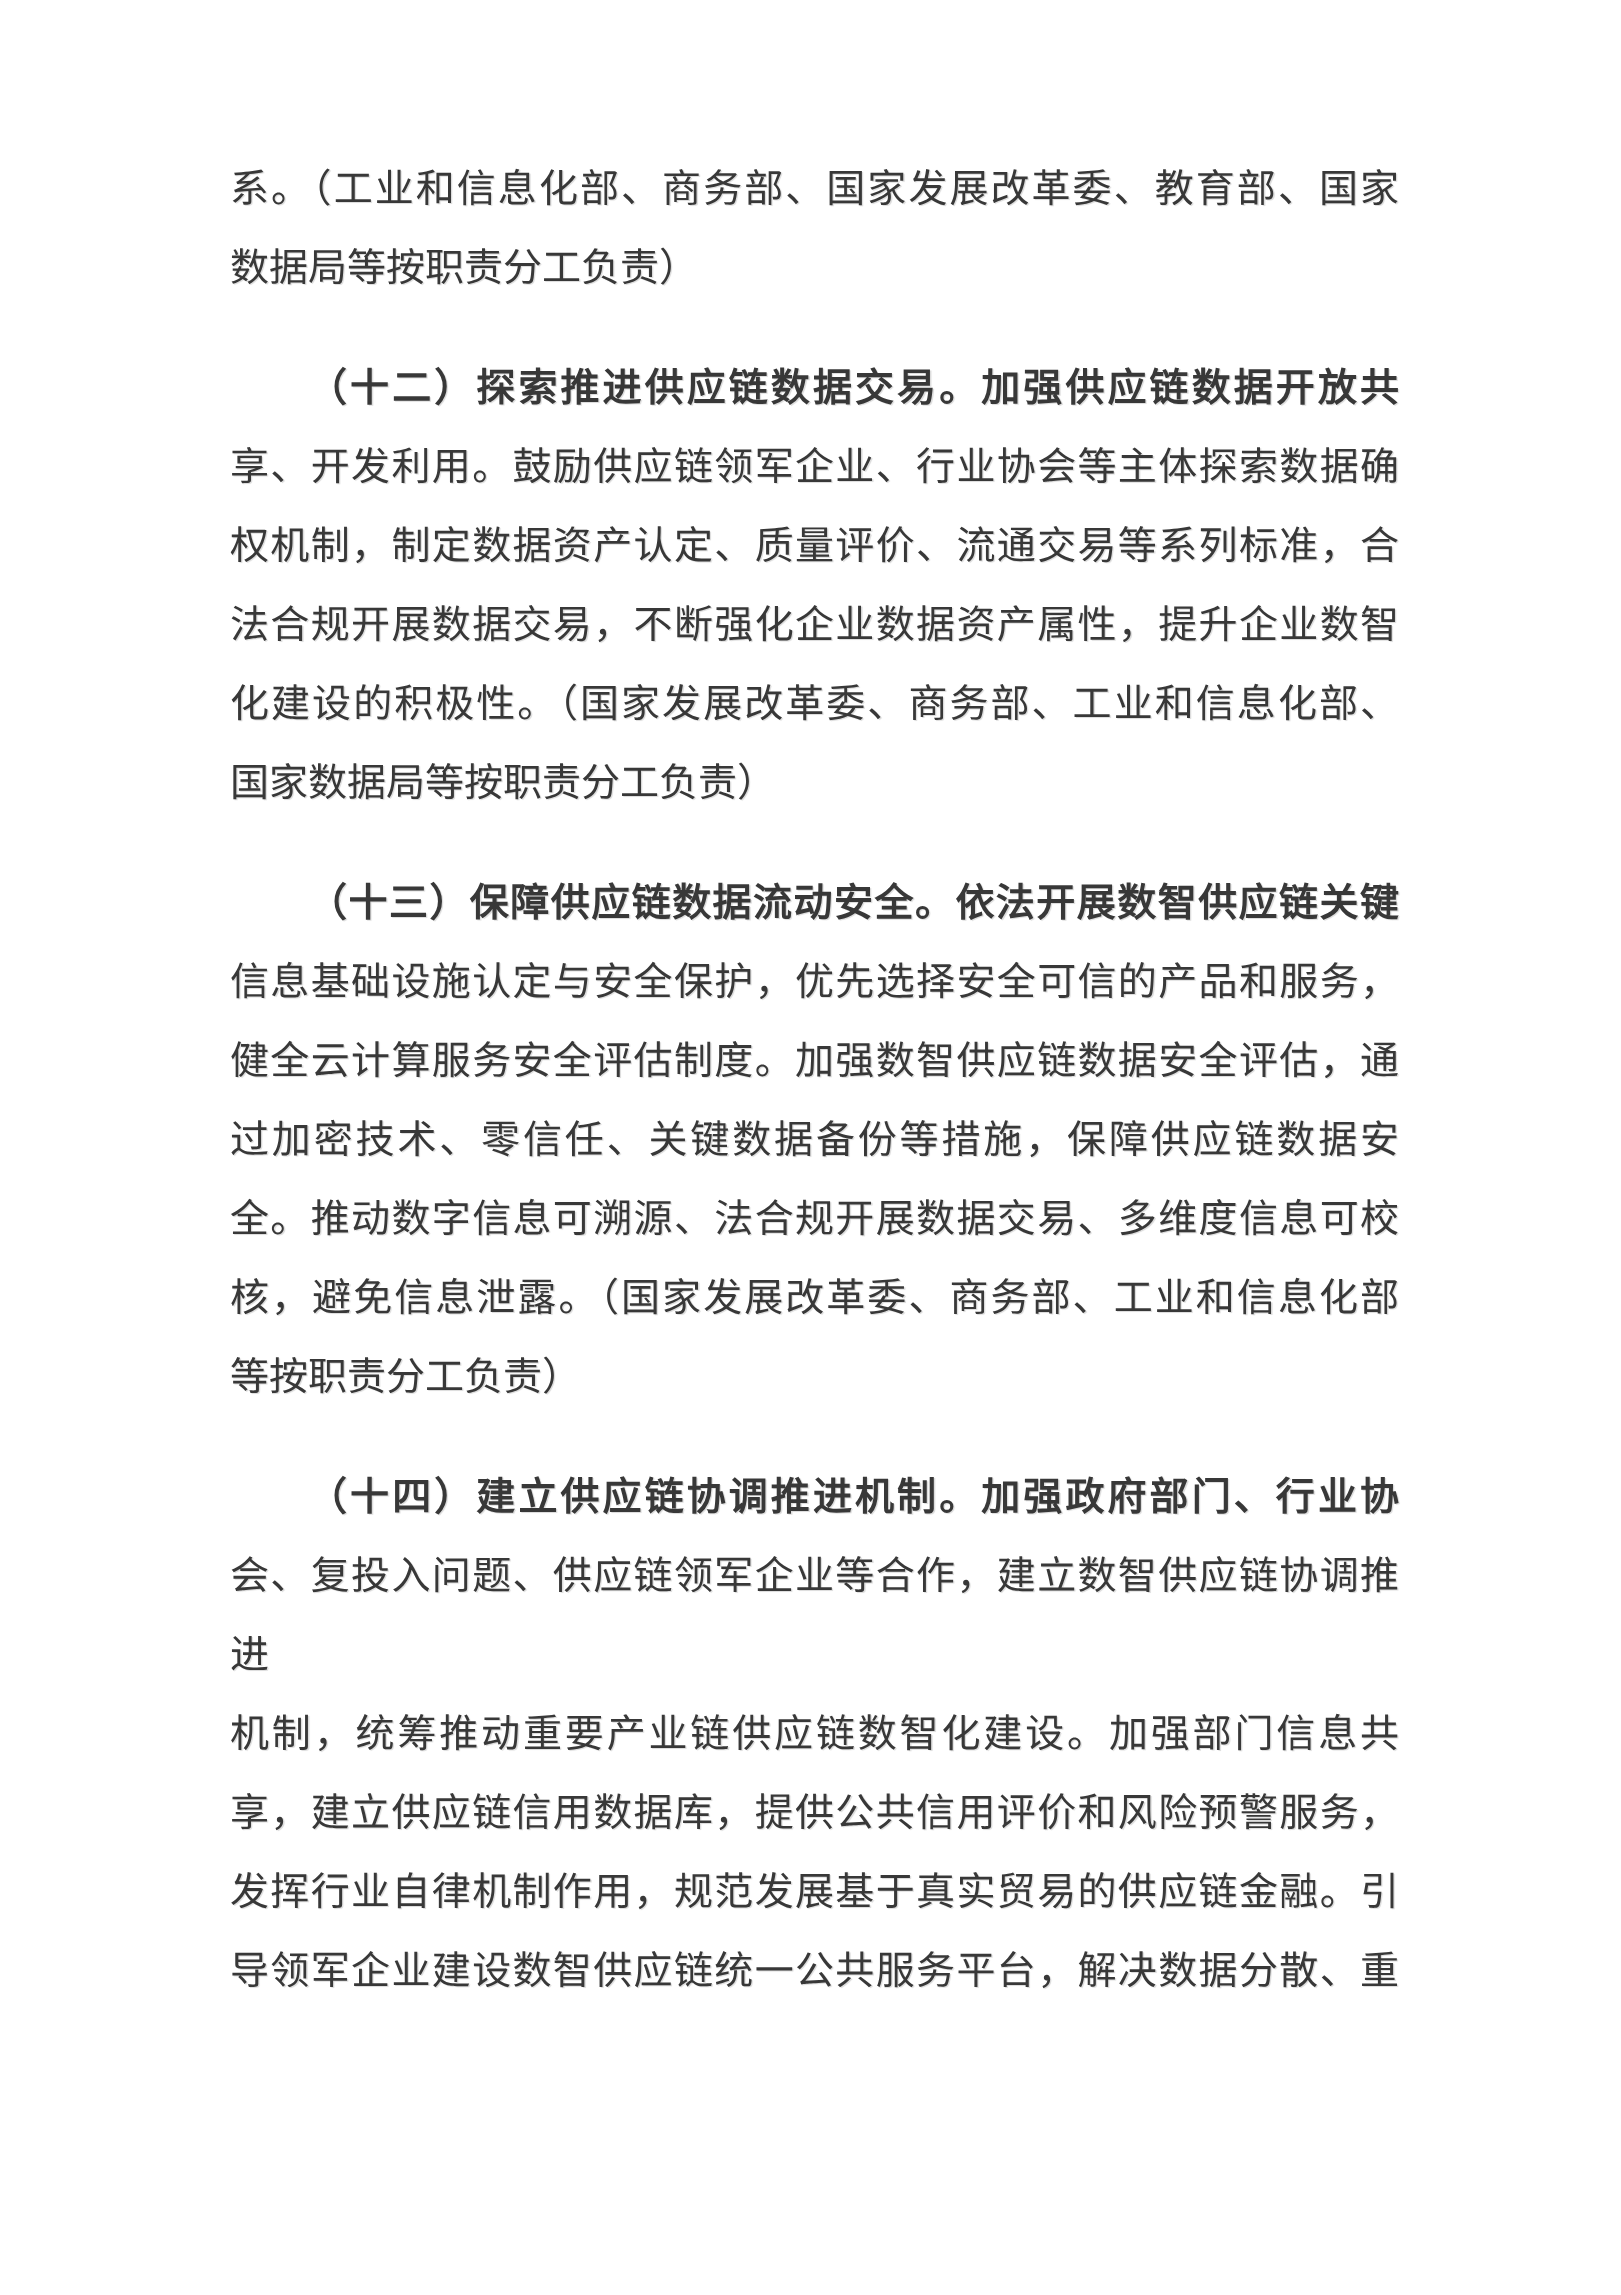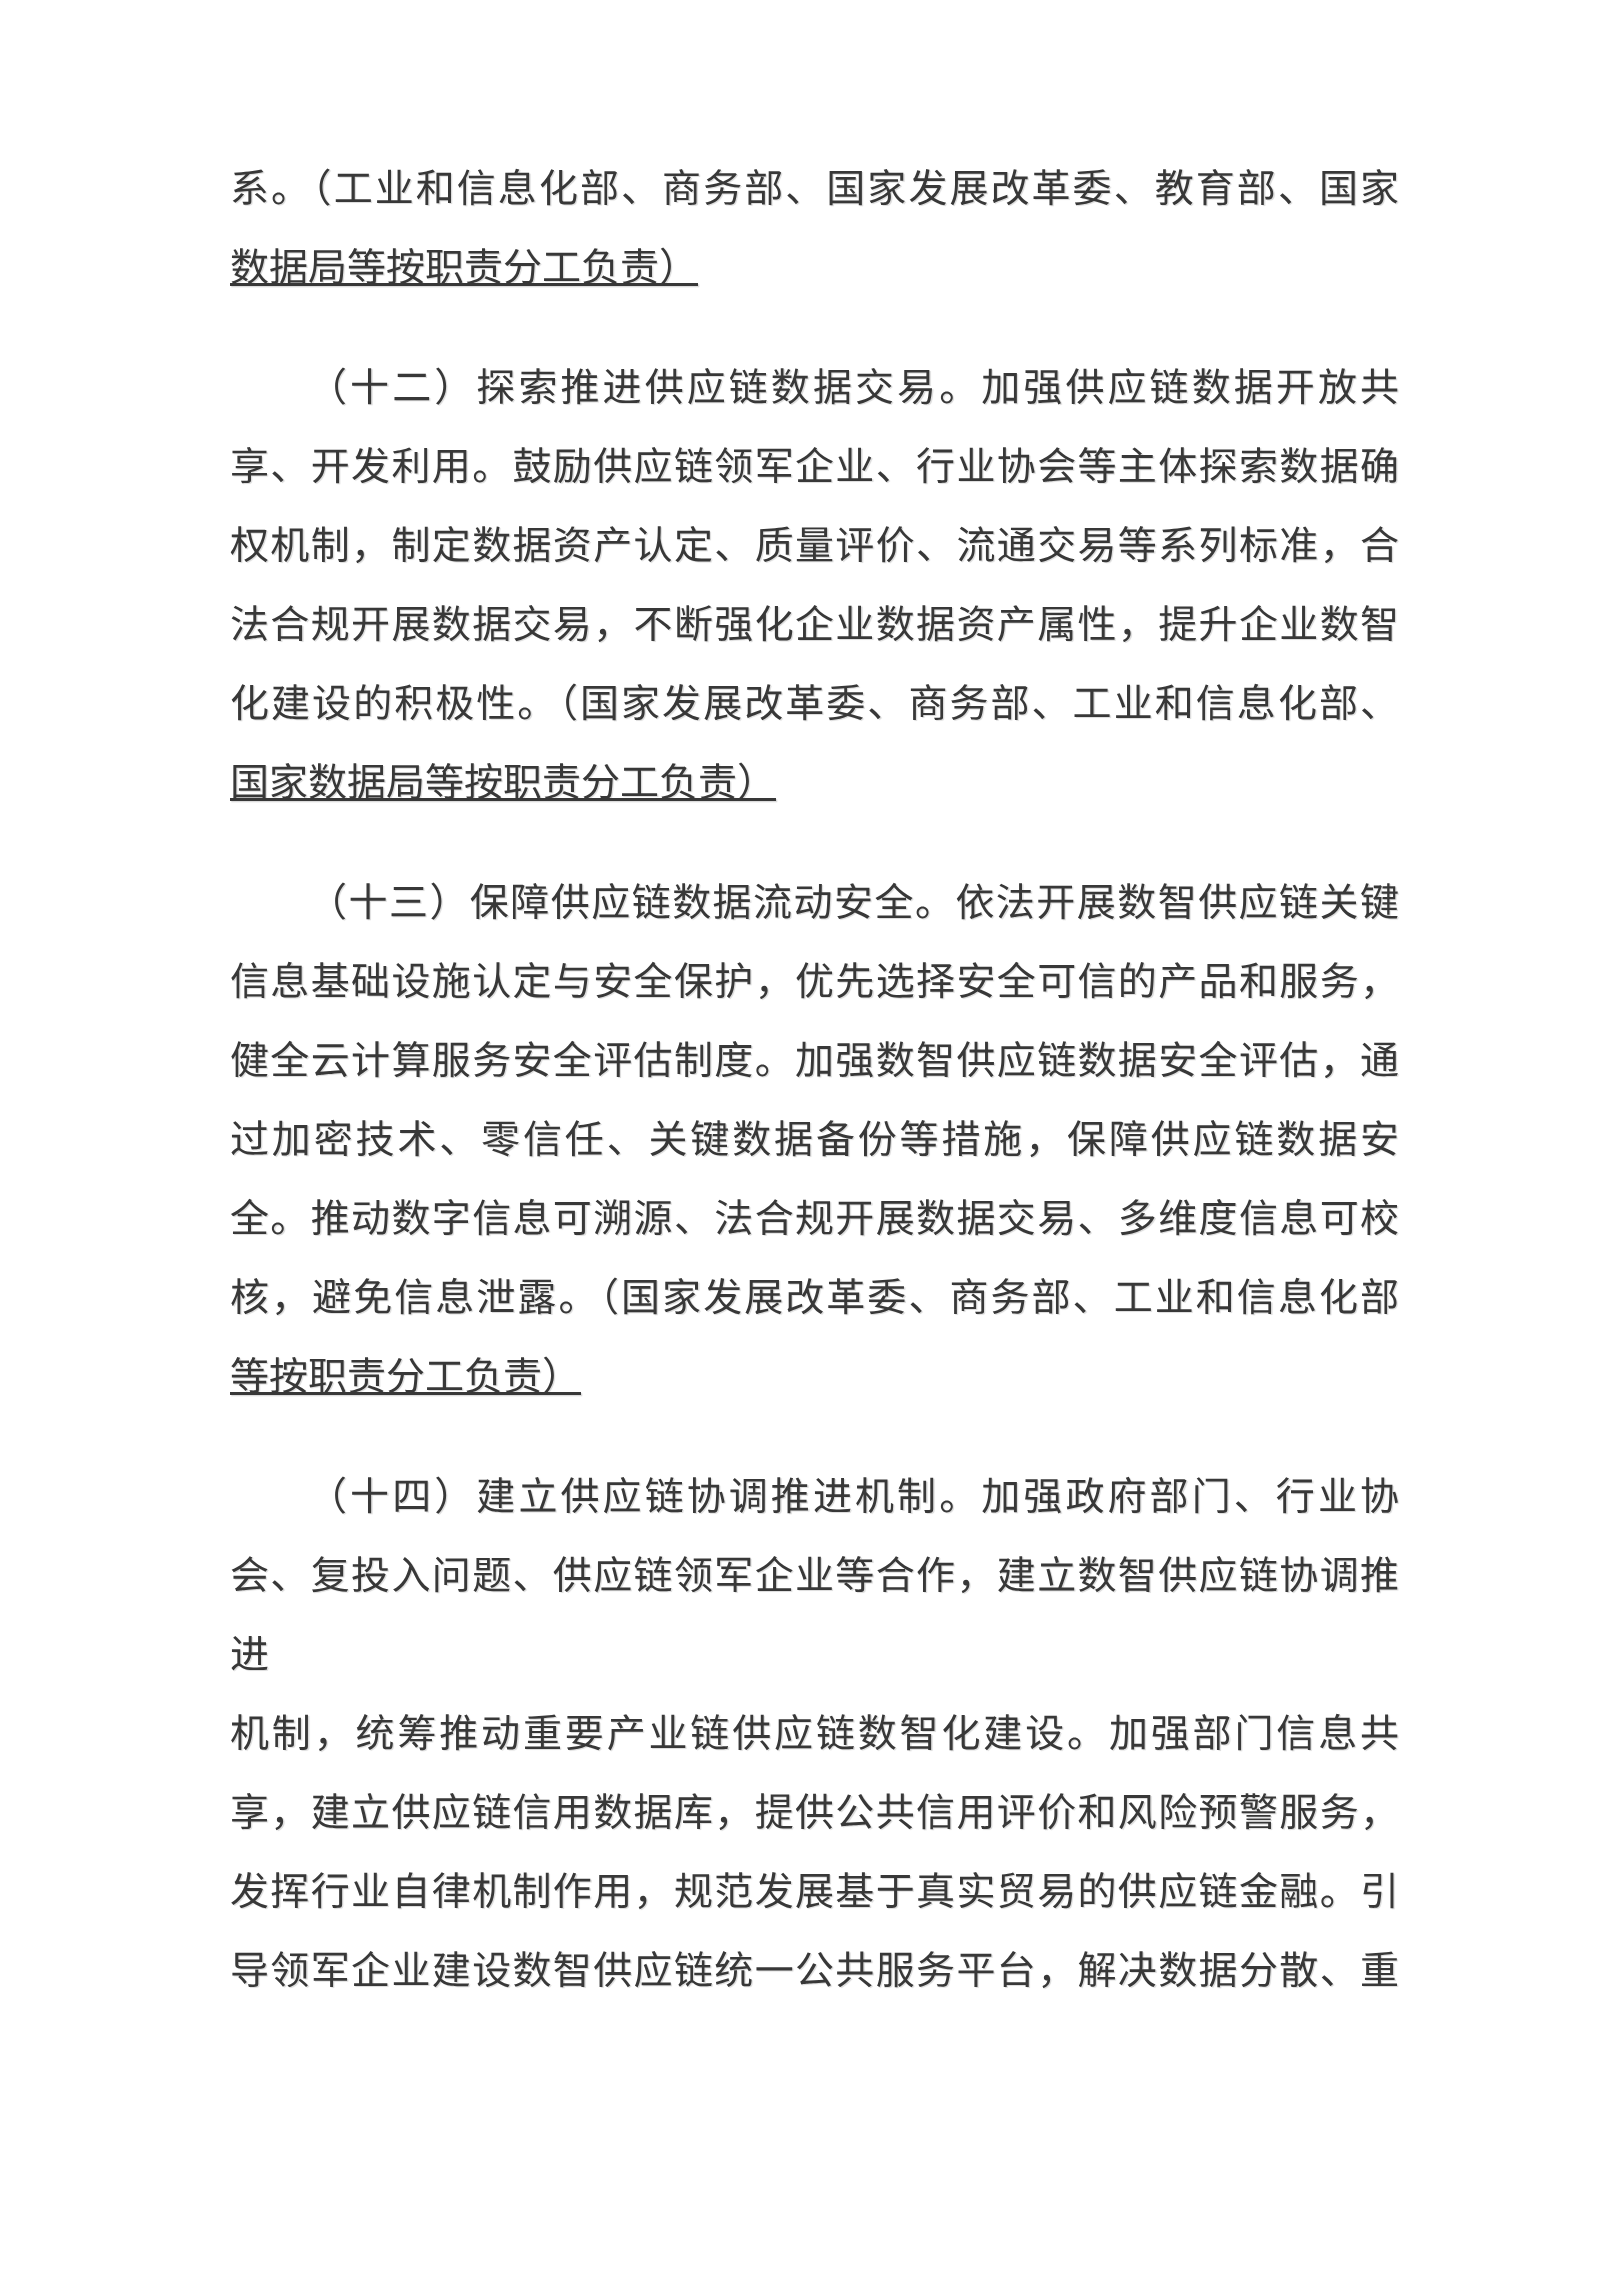--- a/index.html
+++ b/index.html
@@ -39,24 +39,24 @@
     line-height: 79px;
     font-kerning: none;
     text-align: justify;
     text-align-last: justify;
     text-shadow: 1.3px 1.3px 0.7px rgba(60, 60, 60, 0.18);
     white-space: normal;
   }
   .line.last {
     text-align: right;
     text-align-last: left;
-    text-decoration: underline;
   }
   .line.indent {
     text-indent: 2em;
+    font-weight: bold;
   }
 </style>
 </head>
 <body style="background: rgb(255, 255, 255);">
 
 <div class="page">
   <main class="text-block" id="text-block" style="color: rgb(56, 56, 56);">
       <div class="paragraph">
         <div class="line">系。（工业和信息化部、商务部、国家发展改革委、教育部、国家</div>
         <div class="line last">数据局等按职责分工负责）</div>

